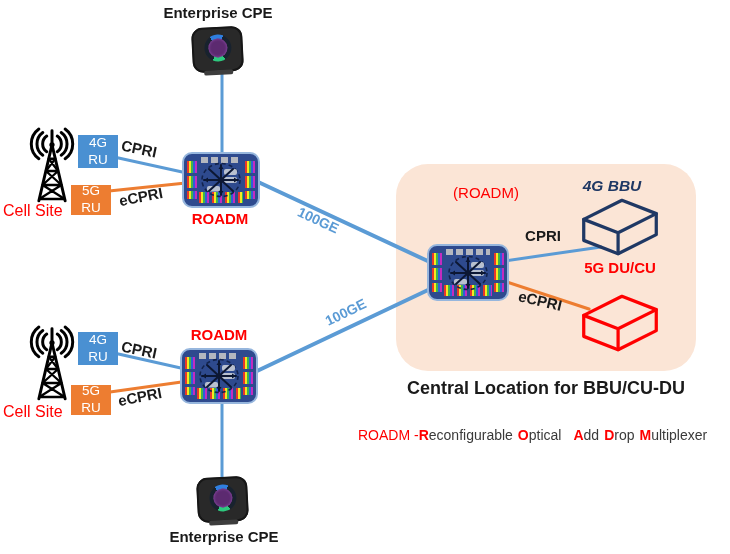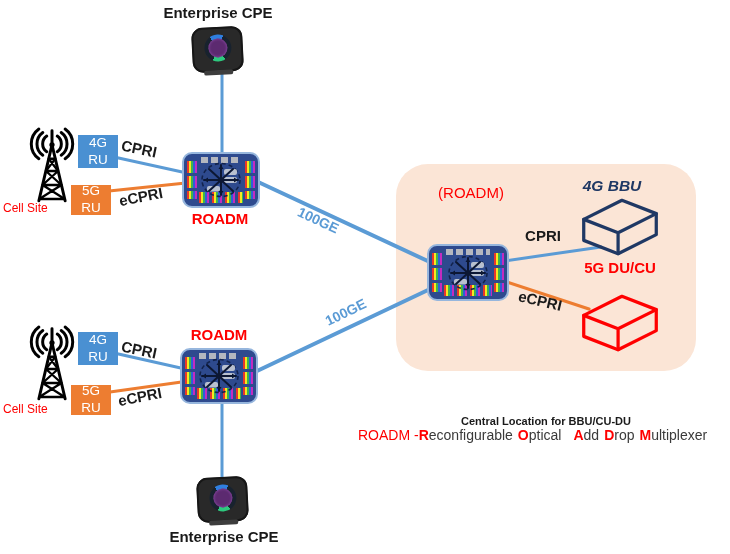--- a/index.html
+++ b/index.html
@@ -12,21 +12,21 @@
   .zone{
     position:absolute;left:396px;top:164px;width:300px;height:207px;
     background:#fbe5d6;border-radius:32px;z-index:0;
   }
   .lbl{position:absolute;white-space:nowrap;z-index:3;line-height:1.1;}
   .cx{transform:translateX(-50%);}
   .b{font-weight:700;}
   .red{color:#ff0000;}
   .navy{color:#1f3864;}
   .blue{color:#5b9bd5;}
-  .f14{font-size:14px;} .f15{font-size:15px;} .f16{font-size:12px;} .f17{font-size:11px;margin-top:36px;}
+  .f14{font-size:14px;} .f15{font-size:15px;} .f16{font-size:16px;} .f17{font-size:18px;}
 
   
   .ru{
     position:absolute;width:40px;display:flex;flex-direction:column;align-items:center;
     justify-content:center;color:#ffffff;font-size:13.5px;line-height:1.25;z-index:3;
   }
   .ru-blue{background:#4a90d2;}
   .ru-orange{background:#ed7d31;}
 
   
@@ -197,21 +197,21 @@
   <div class="lbl blue b f14" style="left:346px;top:305px;transform:translateX(-50%) rotate(-26deg);">100GE</div>
 
   <div class="cpe" style="left:197px;top:477px;transform:rotate(-3deg);">
     <div class="cpe-ring">
         <div class="cpe-core"></div>
       </div>
     <div class="cpe-base"></div>
   </div>
   <div class="lbl cx b f15" style="left:224px;top:529px;">Enterprise CPE</div>
 
-  <div class="lbl cx red f15" style="left:471px;top:185px;">(ROADM)</div>
+  <div class="lbl cx red f15" style="left:486px;top:185px;">(ROADM)</div>
 
   <div class="roadm" style="left:427px;top:244px;width:82px;height:57px;">
     <div class="r-top"></div>
     <div class="r-side r-l"></div>
     <div class="r-side r-r"></div>
     <div class="r-bottom"></div>
     <svg class="r-core" viewBox="0 0 44 40">
       <ellipse cx="22" cy="20" rx="19" ry="16.5" fill="none" stroke="#12234d" stroke-width="1.6" stroke-dasharray="4 3"></ellipse>
       <rect x="25" y="9" width="13" height="6" rx="2" fill="#c8cdd6" opacity="0.9"></rect>
       <rect x="25" y="17" width="13" height="6" rx="2" fill="#c8cdd6" opacity="0.9"></rect>

